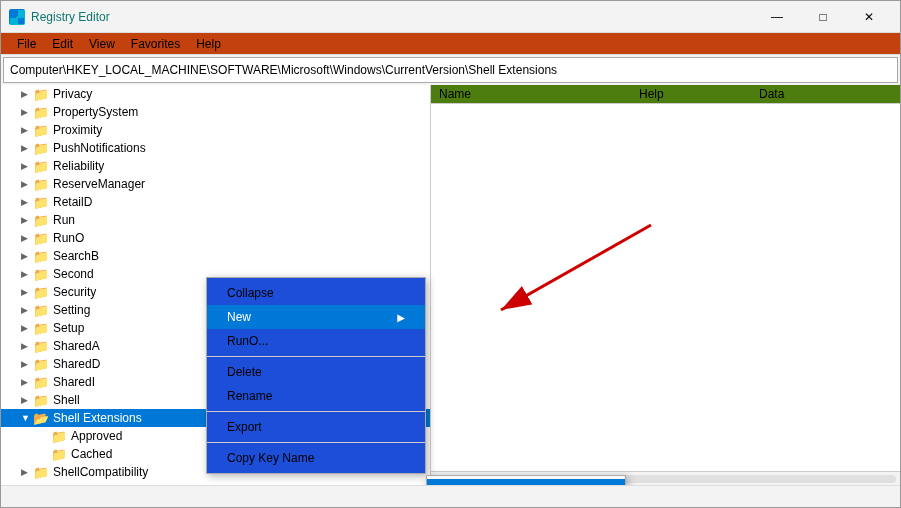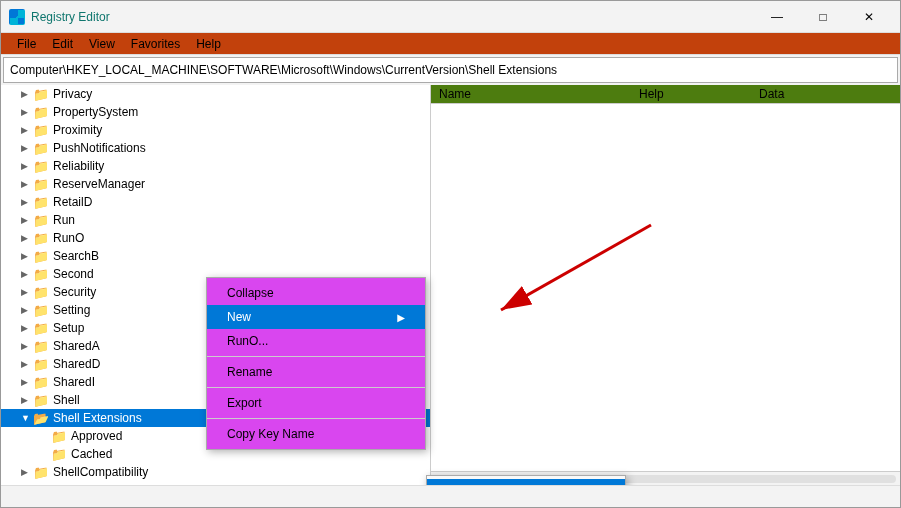--- a/index.html
+++ b/index.html
@@ -199,21 +199,21 @@
       border-radius: 1px;
       font-weight: bold;
       flex-shrink: 0;
     }
 
     
     .context-menu {
       position: absolute;
       left: 205px;
       top: 192px;
-      background: #d946ef;
+      background: #1d4ed8;
       border: 1px solid #aaa;
       box-shadow: 2px 2px 8px rgba(0,0,0,0.3);
       z-index: 100;
       min-width: 220px;
       padding: 3px 0;
       font-size: 12px;
     }
     .ctx-item {
       padding: 5px 20px;
       cursor: pointer;
@@ -442,20 +442,23 @@
       </div>
       <div class="ctx-item highlighted">
         <span>New</span>
         <span class="ctx-arrow">▶</span>
       </div>
       <div class="ctx-item">
         <span>RunO...</span>
       </div>
       <div class="ctx-divider"></div>
       <div class="ctx-item">
+        <span>Delete</span>
+      </div>
+      <div class="ctx-item">
         <span>Rename</span>
       </div>
       <div class="ctx-divider"></div>
       <div class="ctx-item">
         <span>Export</span>
       </div>
       <div class="ctx-divider"></div>
       <div class="ctx-item">
         <span>Copy Key Name</span>
       </div>

